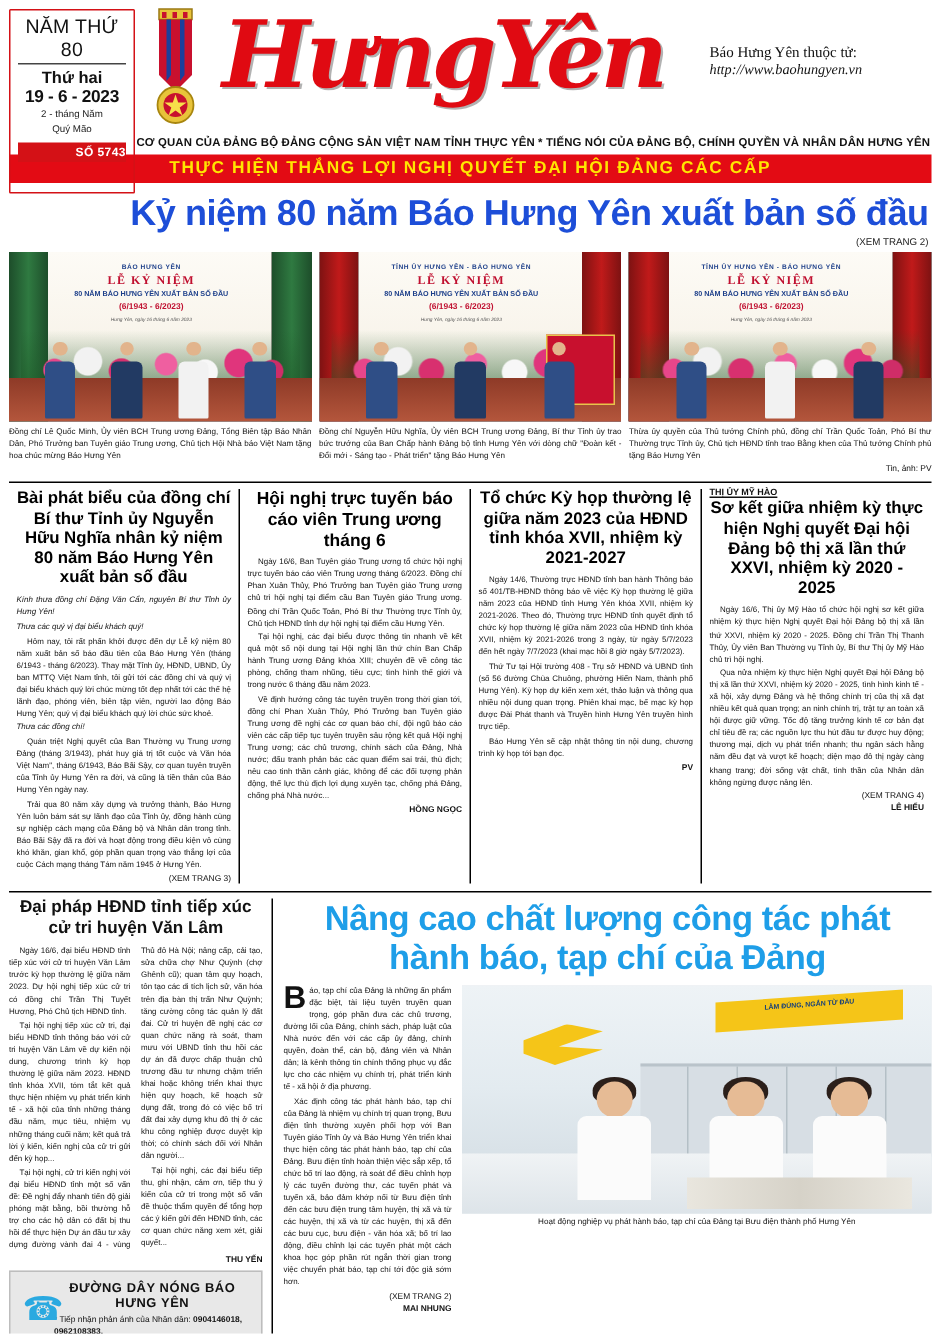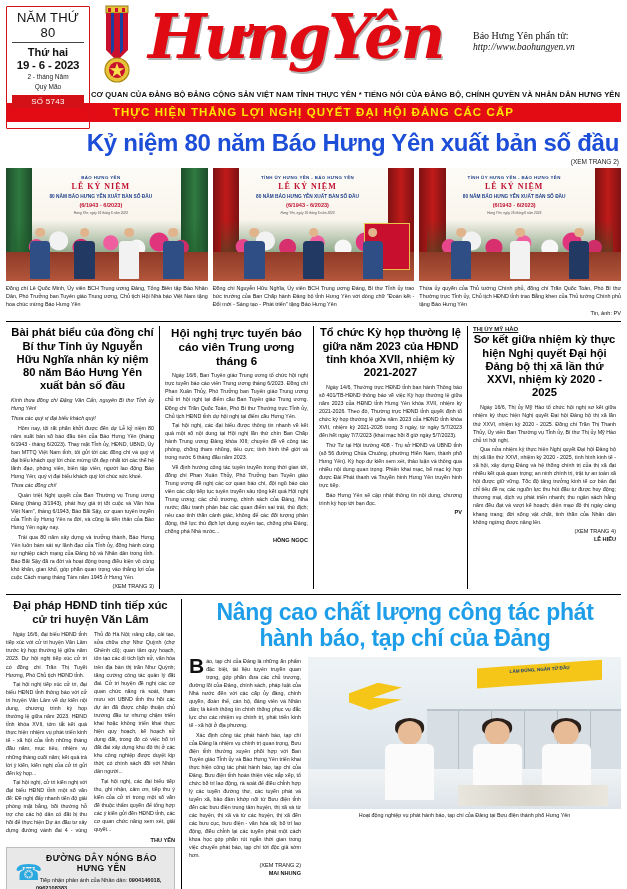--- a/index.html
+++ b/index.html
@@ -15,21 +15,21 @@
   
   .masthead{display:flex;align-items:flex-start;padding:4px 6px 0 6px;height:96px;box-sizing:border-box;}
   .datebox{
     width:84px;min-width:84px;border:1.5px solid #d41116;border-radius:1px;
     text-align:center;padding:3px 2px 4px 2px;box-sizing:border-box;margin-top:2px;
   }
   .db-year{font-size:13px;letter-spacing:.2px;color:#111;padding-bottom:2px;border-bottom:1px solid #444;margin:0 3px 3px 3px;}
   .db-day{font-size:11px;font-weight:bold;line-height:1.15;}
   .db-date{font-size:11.5px;font-weight:bold;line-height:1.2;letter-spacing:-.2px;}
   .db-lunar{font-size:6.5px;line-height:1.25;margin-top:1px;color:#222;}
-  .db-num{margin:4px 3px 16px 3px;background:#d41116;color:#fff;font-size:8px;font-weight:normal;padding:2px 0;letter-spacing:.3px;}
+  .db-num{margin:4px 3px 16px 3px;background:#d41116;color:#fff;font-size:8px;font-weight:bold;padding:2px 0;letter-spacing:.3px;text-align:right;}
 
   .medal{width:46px;min-width:46px;position:relative;height:92px;margin:0 2px 0 4px;}
   .medal svg{display:block;}
 
   .title-wrap{flex:1;position:relative;display:flex;flex-direction:column;justify-content:flex-start;}
   .paper-title{
     font-family:"DejaVu Serif",serif;
     font-weight:bold;font-style:italic;
     color:#e00a12;
     font-size:62px;line-height:64px;
@@ -192,21 +192,21 @@
         <polygon points="26,9 29,9 29,46 26,50" fill="#1b3f9c"></polygon>
         <circle cx="23" cy="66" r="12" fill="#e8c33a" stroke="#a8860f" stroke-width="1.2"></circle>
         <circle cx="23" cy="66" r="8" fill="#c8102e"></circle>
         <polygon points="23,59 24.8,64.3 30.4,64.3 25.8,67.6 27.6,73 23,69.7 18.4,73 20.2,67.6 15.6,64.3 21.2,64.3" fill="#f7e04a"></polygon>
       </svg>
     </div>
 
     <div class="title-wrap">
       <div class="paper-title">HưngYên</div>
       <div class="online">
-        <div class="l1">Báo Hưng Yên phấn tử:</div>
+        <div class="l1">Báo Hưng Yên thuộc tử:</div>
         <div class="l2">http://www.baohungyen.vn</div>
       </div>
     </div>
   </div>
 
   <div class="slogan">CƠ QUAN CỦA ĐẢNG BỘ ĐẢNG CỘNG SẢN VIỆT NAM TỈNH THỰC YÊN * TIẾNG NÓI CỦA ĐẢNG BỘ, CHÍNH QUYỀN VÀ NHÂN DÂN HƯNG YÊN</div>
 
   <div class="redbar">THỰC HIỆN THẮNG LỢI NGHỊ QUYẾT ĐẠI HỘI ĐẢNG CÁC CẤP</div>
 
   <div class="mainhead">Kỷ niệm 80 năm Báo Hưng Yên xuất bản số đầu</div>

